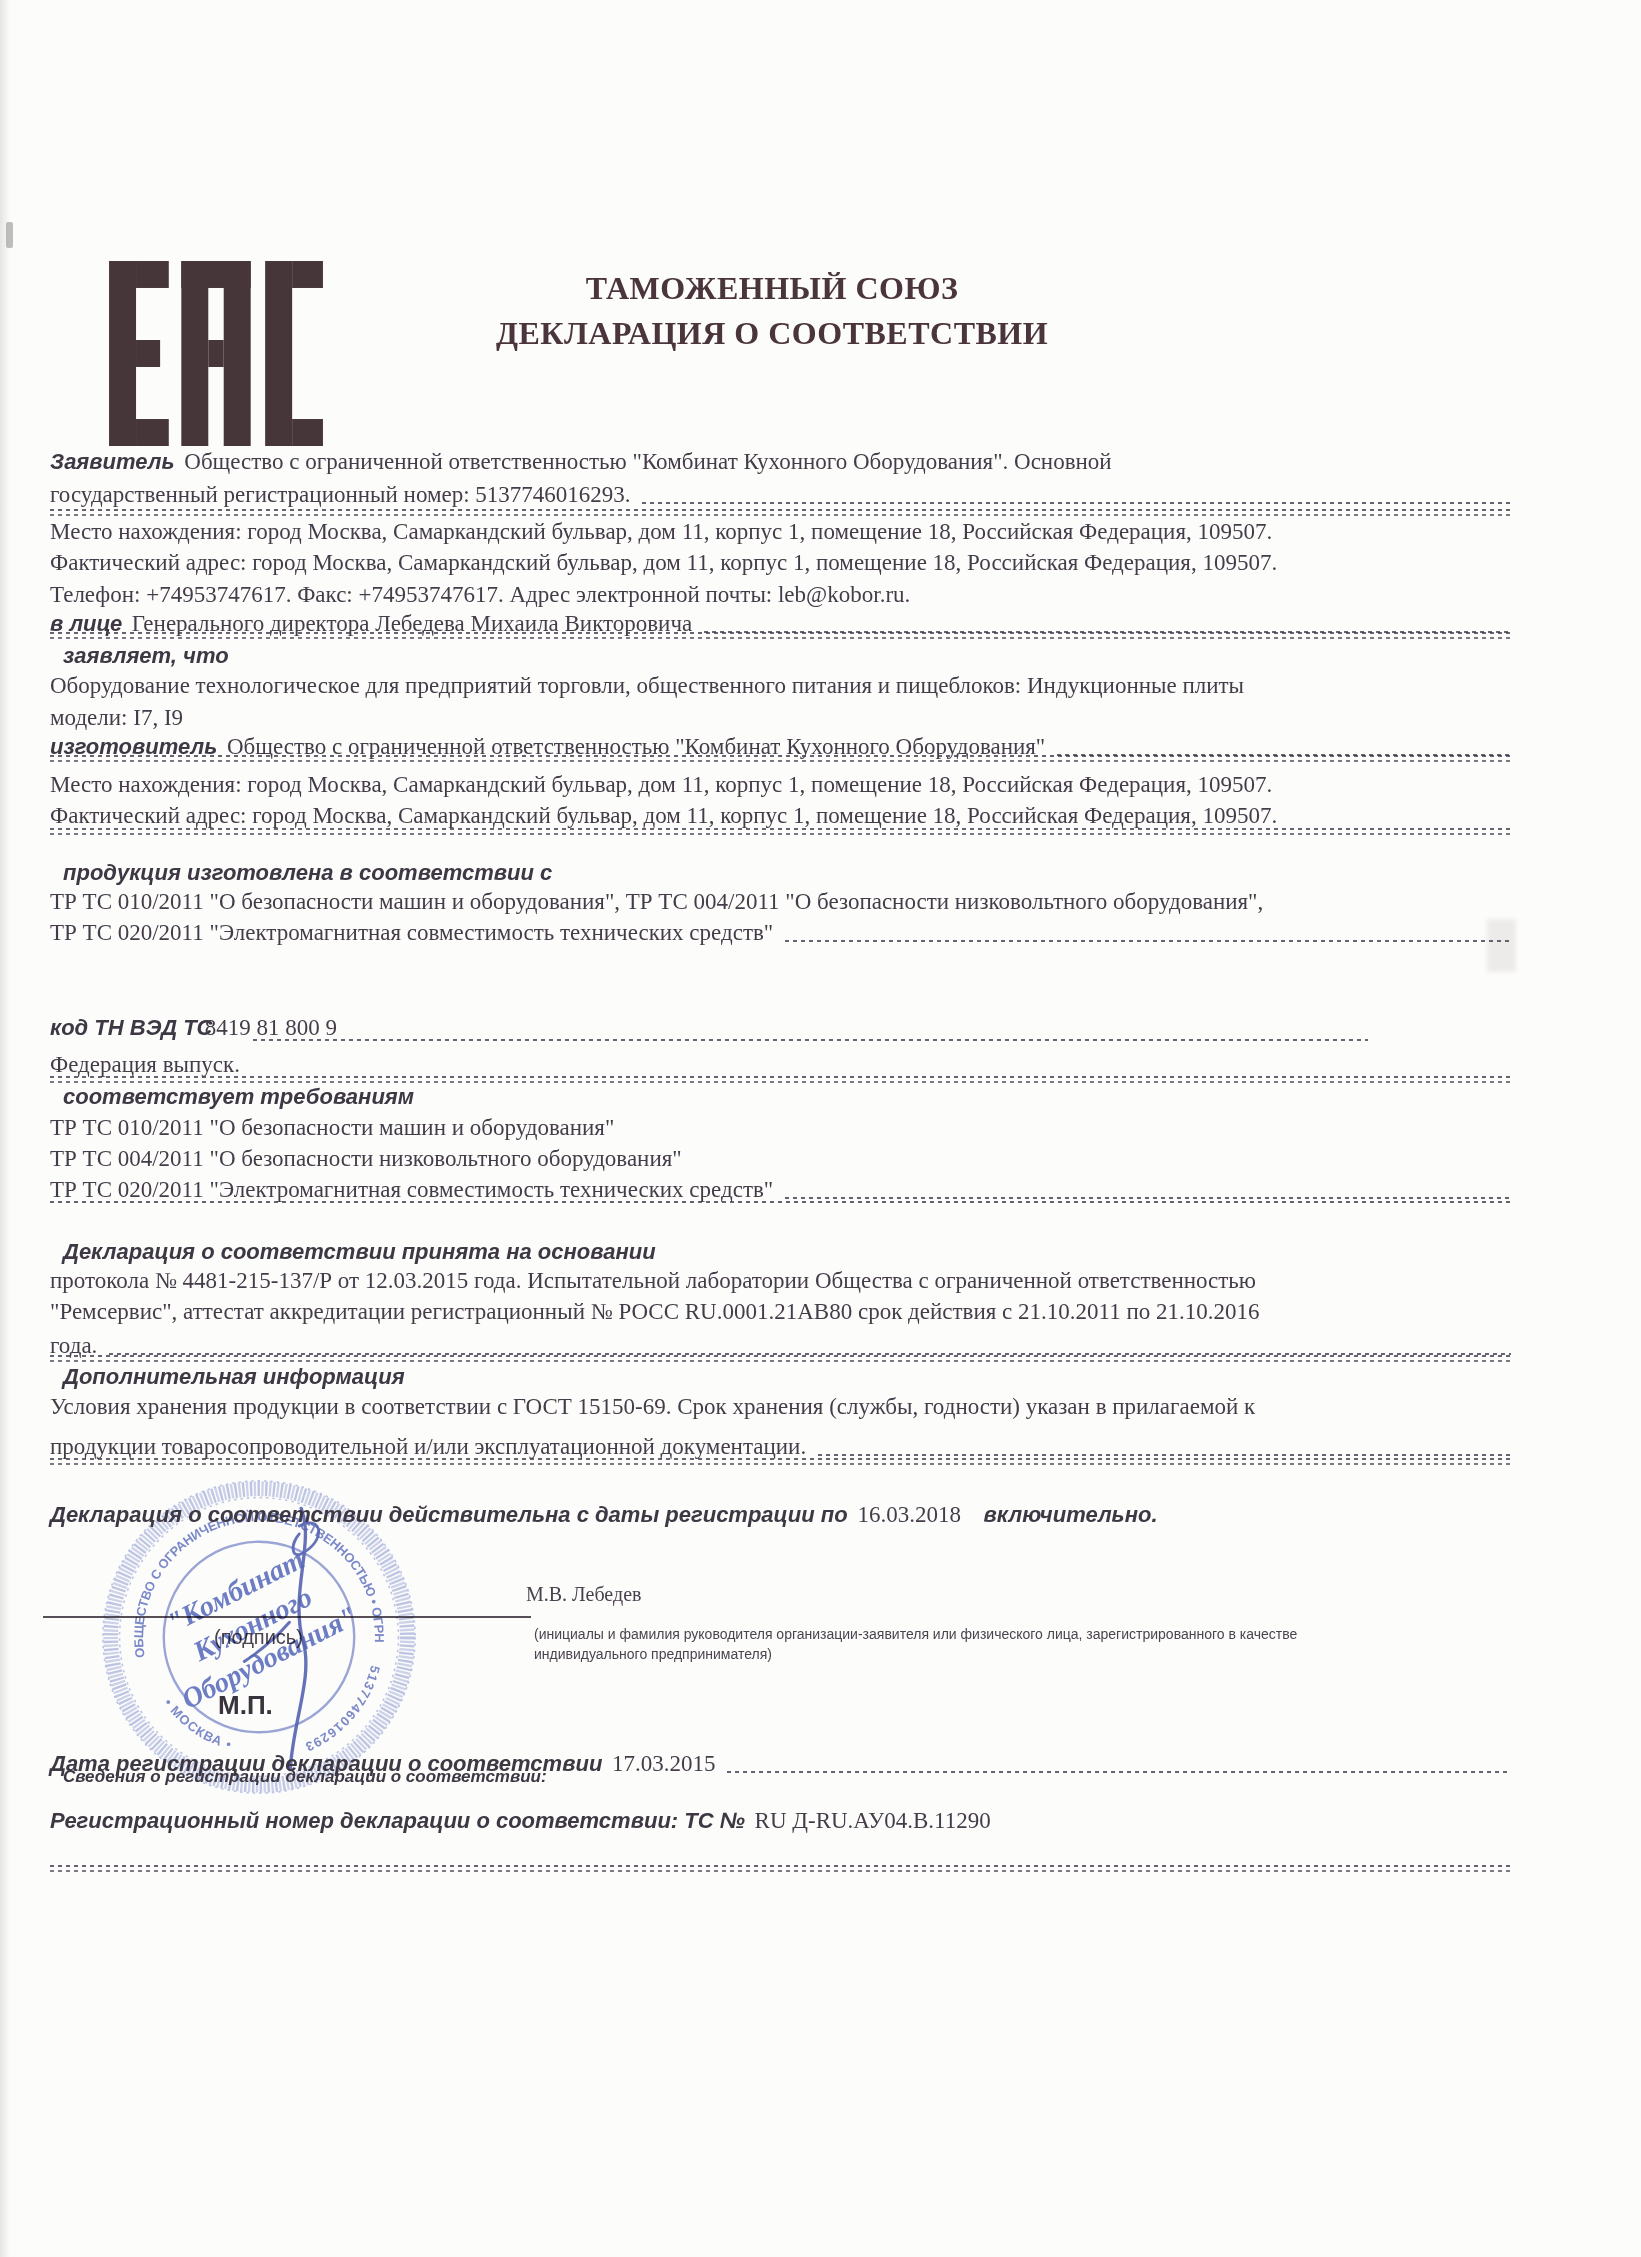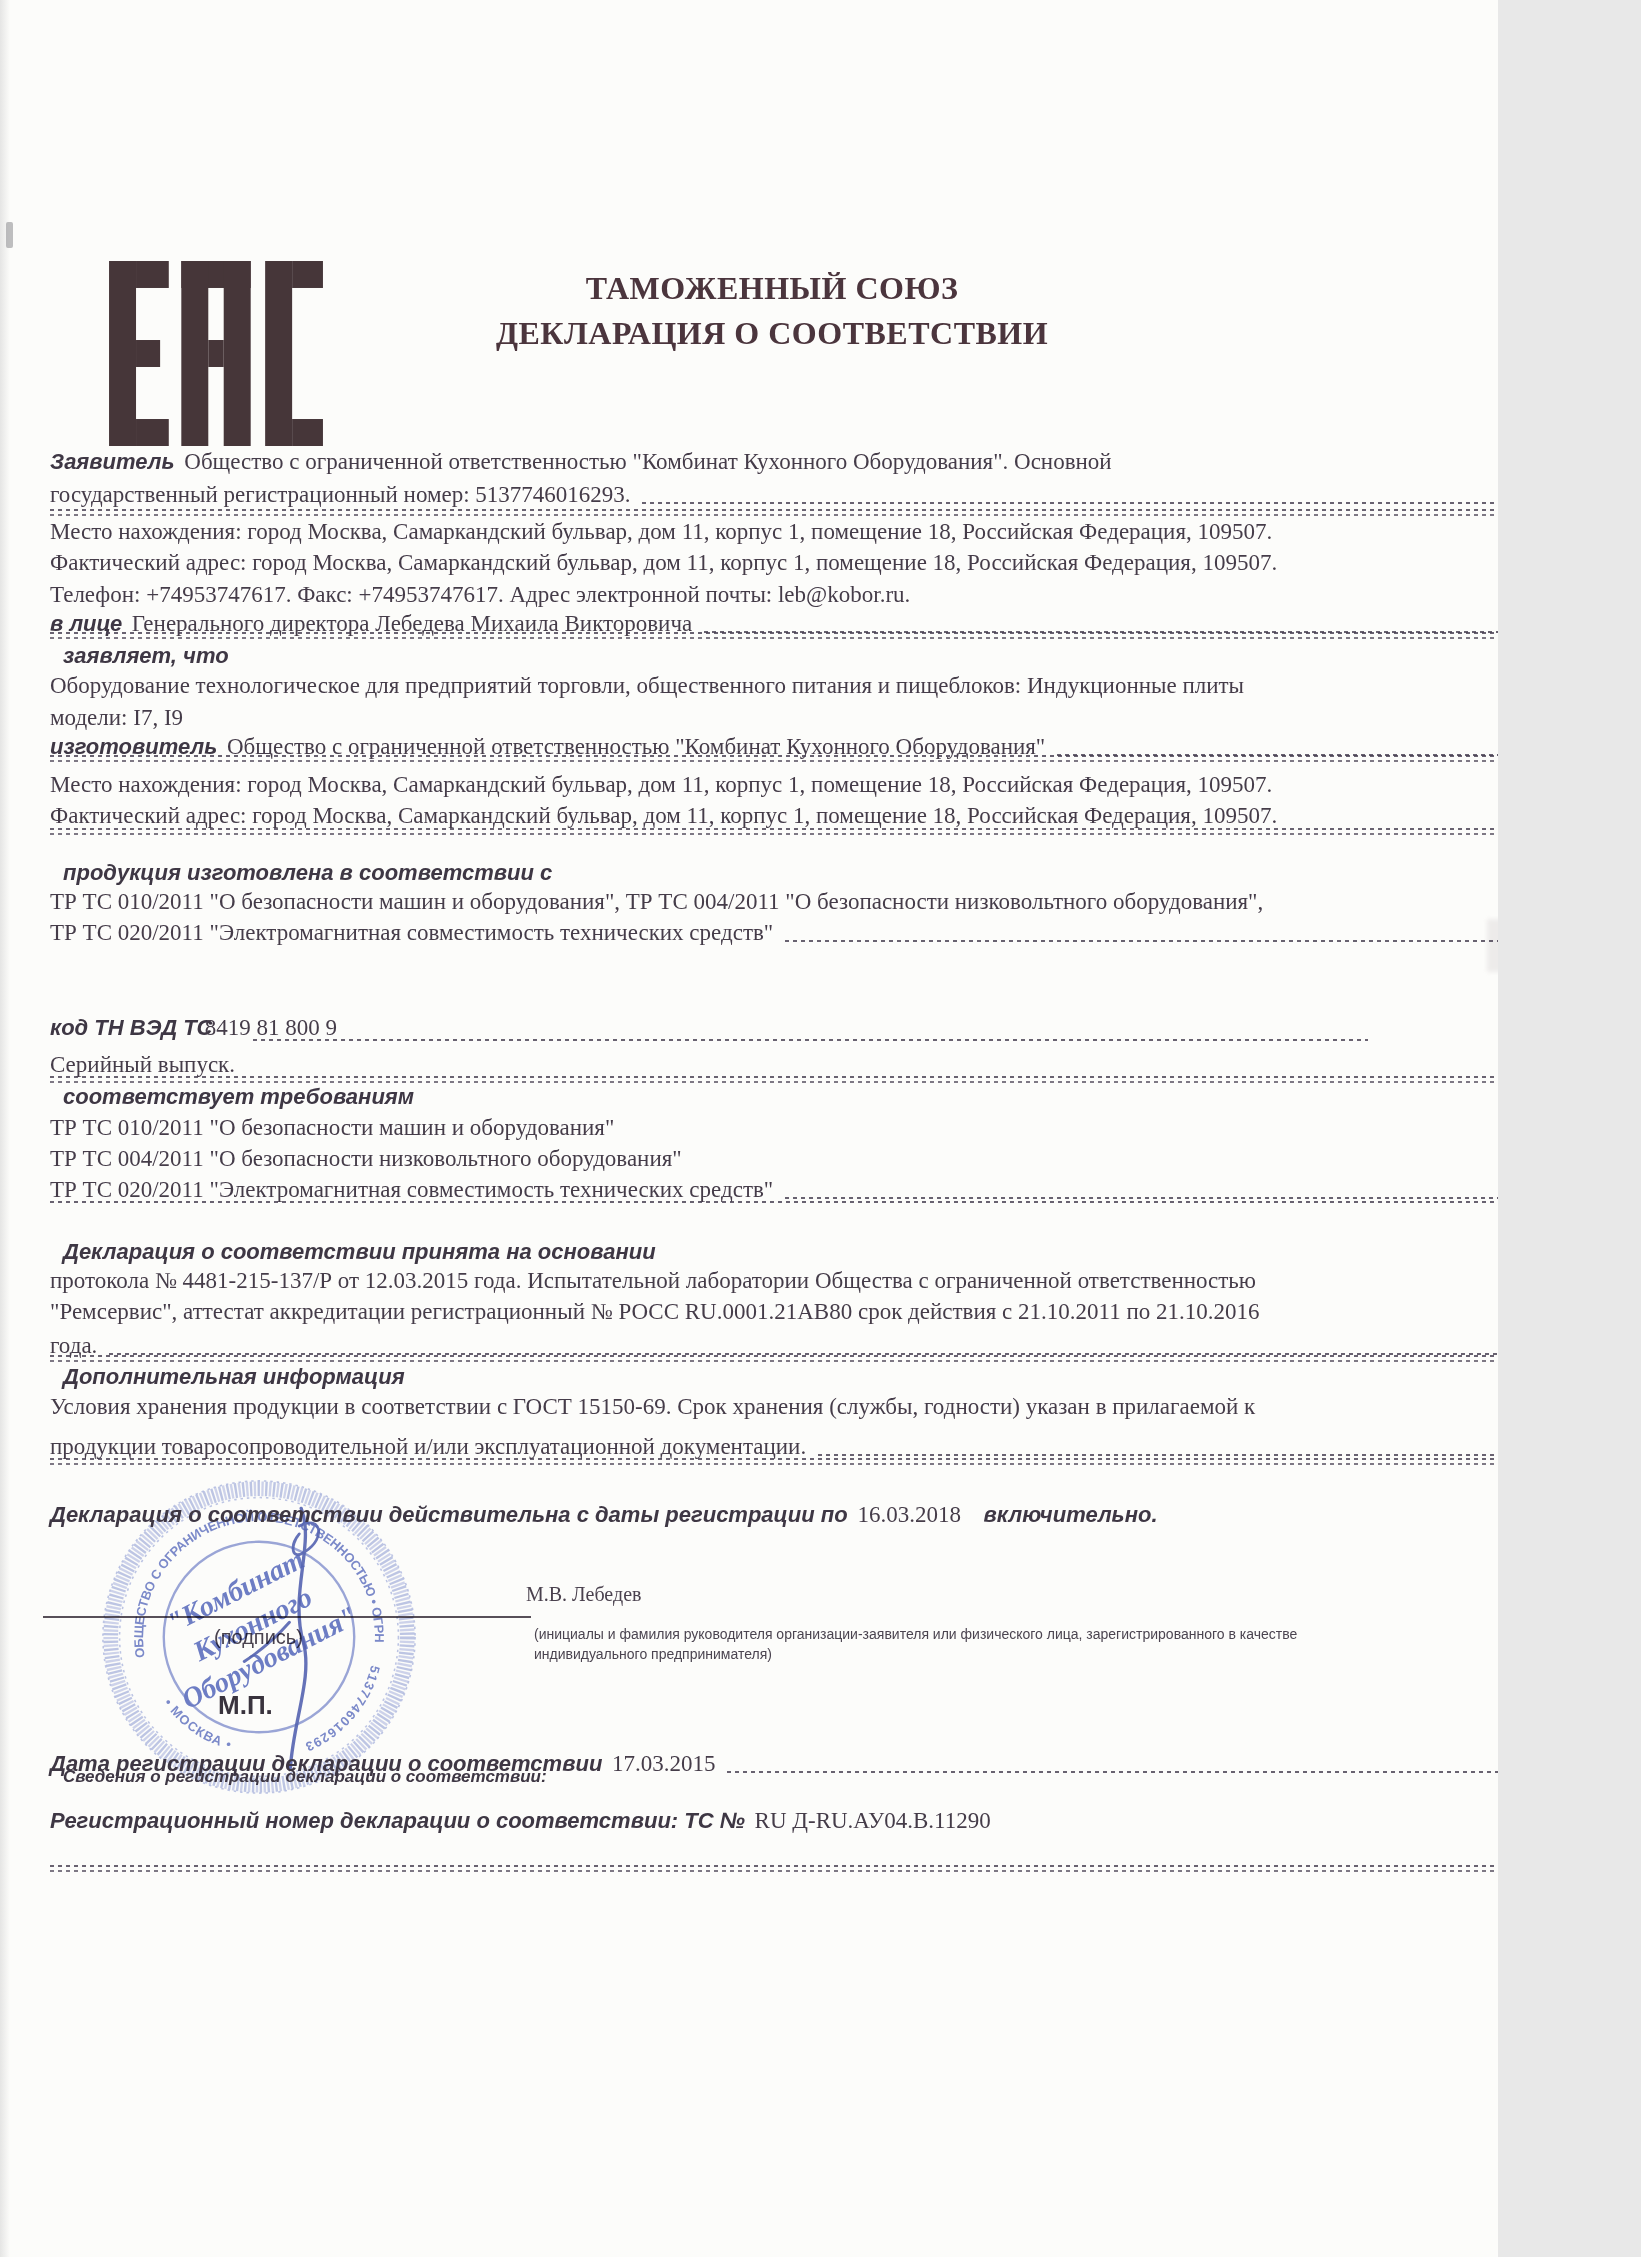--- a/index.html
+++ b/index.html
@@ -1,16 +1,16 @@
 <!DOCTYPE html>
 <html><head>
 <meta charset="utf-8">
 <style>
   html,body{margin:0;padding:0;background:#e8e8e8;}
-  .page{position:relative;width:1498px;height:2257px;background:#fcfcfa;overflow:hidden;
+  .page{position:relative;width:1641px;height:2257px;background:#fcfcfa;overflow:hidden;
         font-family:"Liberation Serif",serif;color:#453c49;}
   .page::before{content:"";position:absolute;left:0;top:0;width:9.7px;height:100%;
         background:linear-gradient(90deg,rgba(110,110,115,.16),transparent);pointer-events:none;}
   .ln{position:absolute;left:50px;white-space:nowrap;font-size:23px;line-height:32px;}
   .lnf{display:flex;width:1461px;}
   .lbl{font-family:"Liberation Sans",sans-serif;font-weight:700;font-size:22px;color:#3e3744;margin-right:9.7px;font-style:italic;}
   .lbl0{margin-right:0;margin-left:13px;}
   .dr{position:absolute;left:50px;width:1461px;height:2.3px;
       background:repeating-linear-gradient(90deg,rgba(72,64,82,.82) 0 4.3px,transparent 4.3px 8px);}
   .dr.dbl{height:7.1px;
@@ -106,21 +106,21 @@
   <div class="ln" style="top:886px">ТР ТС 010/2011 "О безопасности машин и оборудования", ТР ТС 004/2011 "О безопасности низковольтного оборудования",</div>
   <div class="ln lnf" style="top:917px">
     <span>ТР ТС 020/2011 "Электромагнитная совместимость технических средств"</span>
       <span class="fill"></span>
   </div>
 
   <div class="ln" style="top:1012px">
     <span class="lbl" style="display:inline-block;width:145px">код ТН ВЭД ТС</span><span>8419 81 800 9</span>
   </div>
   <div class="dr" style="top:1039px;left:253px;width:1115px"></div>
-  <div class="ln" style="top:1049px">Серийный выпуск.</div>
+  <div class="ln" style="top:1049px">Федерация выпуск.</div>
   <div class="dr dbl" style="top:1076px"></div>
 
   <div class="ln" style="top:1081px">
     <span class="lbl lbl0">соответствует требованиям</span>
   </div>
   <div class="ln" style="top:1112px">ТР ТС 010/2011 "О безопасности машин и оборудования"</div>
   <div class="ln" style="top:1143px">ТР ТС 004/2011 "О безопасности низковольтного оборудования"</div>
   <div class="ln lnf" style="top:1174px">
     <span>ТР ТС 020/2011 "Электромагнитная совместимость технических средств"</span>
       <span class="fill"></span>

